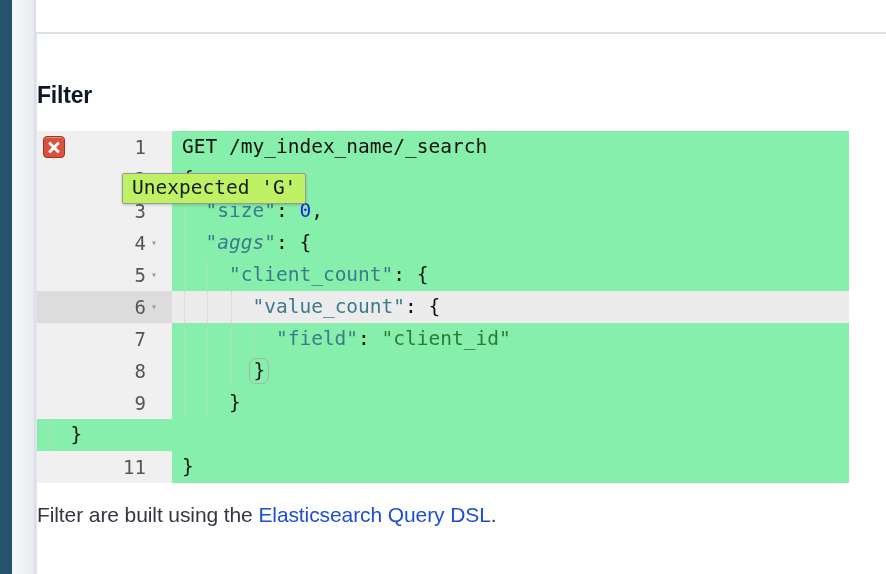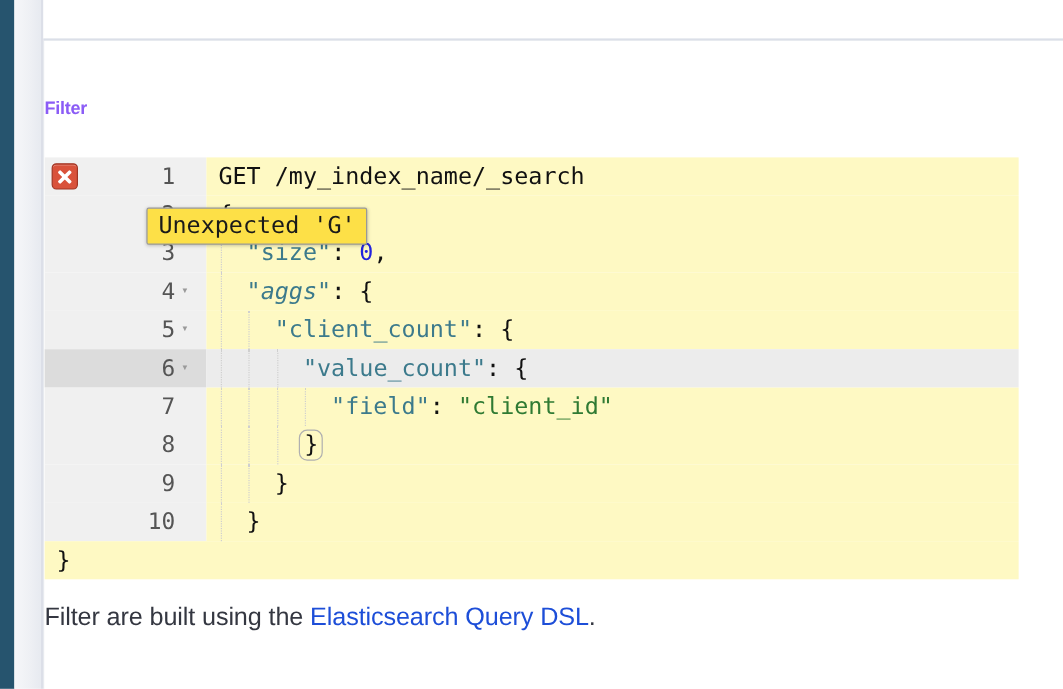--- a/index.html
+++ b/index.html
@@ -59,23 +59,23 @@
   #main-panel {
     position: absolute;
     left: 37px; top: 34px;
     width: 849px; height: 540px;
     background: #ffffff;
   }
 
   #page-title {
     position: absolute;
     left: 37px; top: 82px;
-    font-size: 15px;
+    font-size: 23px;
     font-weight: bold;
-    color: #8b5cf6;
+    color: #0f172a;
     letter-spacing: -0.2px;
   }
 
   
   #code-editor {
     position: absolute;
     left: 37px; top: 131px;
     width: 812px; height: 352px;
     background: #ffffff;
     font-family: "DejaVu Sans Mono", "Liberation Mono", monospace;
@@ -135,21 +135,21 @@
     flex: 0 0 16px;
     text-align: center;
     color: #9a9a9a;
     font-size: 10px;
     line-height: 32px;
   }
   .fold.empty { visibility: hidden; }
 
   .code-cell {
     flex: 1;
-    background: #fef9c3;
+    background: #86efac;
     position: relative;
     white-space: pre;
     color: #1a1a1a;
     padding-left: 10px;
     box-sizing: border-box;
     display: flex;
     align-items: center;
   }
   .code-cell .txt { position: relative; z-index: 2; }
 
@@ -175,21 +175,21 @@
     border-radius: 7px;
     padding: 0 3px;
     margin: 0 -3px;
     line-height: 24px;
   }
 
   
   #error-tooltip {
     position: absolute;
     left: 122px; top: 173px;
-    background: #fde047;
+    background: #bef264;
     border: 1px solid #999999;
     border-radius: 2px;
     padding: 2px 9px 4px 9px;
     font-family: "DejaVu Sans Mono", "Liberation Mono", monospace;
     font-size: 19.5px;
     color: #1a1a1a;
     white-space: pre;
     box-shadow: 0 1px 3px rgba(0,0,0,.2);
     z-index: 50;
   }
@@ -284,27 +284,27 @@
       <div class="code-cell"><span class="iguide" style="left: 12px;"></span><span class="iguide" style="left: 35.44px;"></span><span class="iguide" style="left: 58.88px;"></span><span class="txt"><span class="p">      </span><span class="p brace-match">}</span></span></div>
     </div>
     <div class="editor-row">
       <div class="gutter">
         <span class="lineno">9</span>
         <span class="fold empty">▾</span>
       </div>
       <div class="code-cell"><span class="iguide" style="left: 12px;"></span><span class="iguide" style="left: 35.44px;"></span><span class="txt"><span class="p">    </span><span class="p">}</span></span></div>
     </div>
     <div class="editor-row">
-      <div class="gutter">
-        <span class="lineno">10</span>
-        <span class="fold empty">▾</span>
-      </div>
       <div class="code-cell"><span class="iguide" style="left: 12px;"></span><span class="txt"><span class="p">  </span><span class="p">}</span></span></div>
     </div>
     <div class="editor-row">
+      <div class="gutter">
+        <span class="lineno">11</span>
+        <span class="fold empty">▾</span>
+      </div>
       <div class="code-cell"><span class="txt"><span class="p">}</span></span></div>
     </div>
   </div>
 
 <div id="error-tooltip">Unexpected 'G'</div>
 
 <div id="filter-help">
   <span>Filter are built using the </span><a href="#">Elasticsearch Query DSL</a><span>.</span>
 </div>
 

